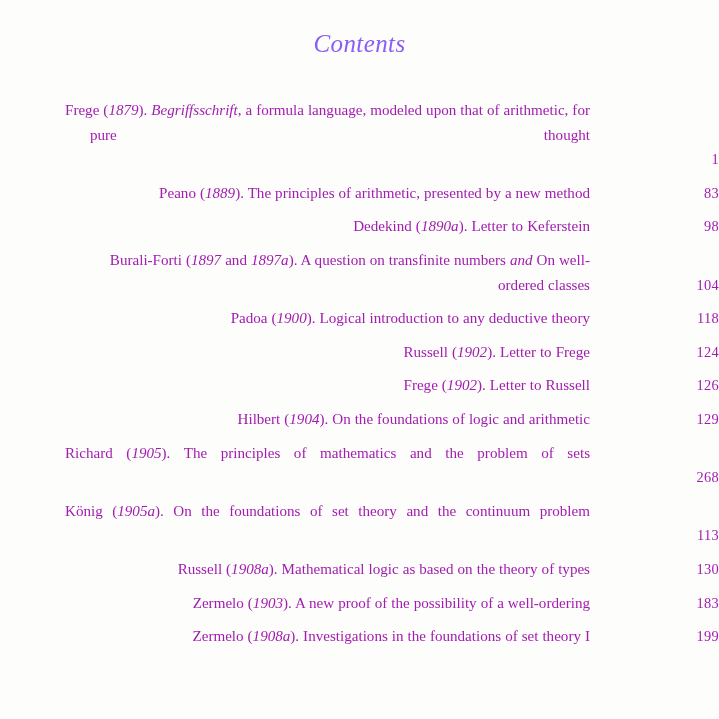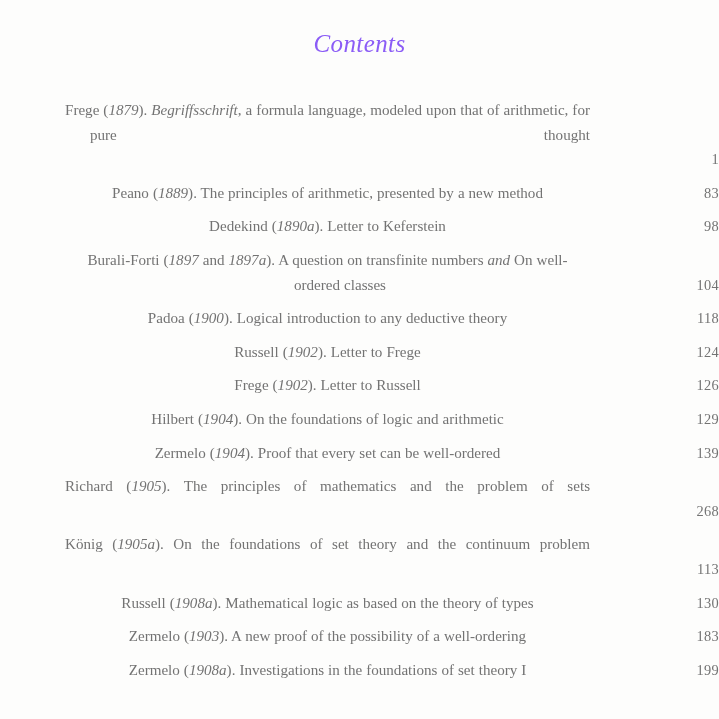--- a/index.html
+++ b/index.html
@@ -39,29 +39,29 @@
     margin-top: 40px;
     padding-left: 65px;
     padding-right: 79px; 
   }
 
   .entry {
     position: relative;
     margin-bottom: 9px;
     font-size: 15.1px;
     line-height: 24.6px;
-    color: #737373;
+    color: #a21caf;
   }
 
   
   .entry-text {
     width: 500px;
     padding-left: 25px;
     text-indent: -25px;
-    text-align: center;
+    text-align: right;
     word-spacing: 0.2px;
   }
   .entry-text.justify {
     text-align: justify;
   }
   .entry-text.justify:after {
     content: "";
     display: inline-block;
     width: 100%;
   }
@@ -120,24 +120,20 @@
         <div class="entry-page">124</div>
       </div>
       <div class="entry single">
         <div class="entry-text">Frege (<span class="yr">1902</span>). Letter to Russell</div>
         <div class="entry-page">126</div>
       </div>
       <div class="entry single">
         <div class="entry-text">Hilbert (<span class="yr">1904</span>). On the foundations of logic and arithmetic</div>
         <div class="entry-page">129</div>
       </div>
-      <div class="entry single">
-        <div class="entry-text">Zermelo (<span class="yr">1904</span>). Proof that every set can be well-ordered</div>
-        <div class="entry-page">139</div>
-      </div>
       <div class="entry">
         <div class="entry-text justify">Richard (<span class="yr">1905</span>). The principles of mathematics and the problem of sets</div>
         <div class="entry-page">268</div>
       </div>
       <div class="entry">
         <div class="entry-text justify">König (<span class="yr">1905a</span>). On the foundations of set theory and the continuum problem</div>
         <div class="entry-page">113</div>
       </div>
       <div class="entry single">
         <div class="entry-text">Russell (<span class="yr">1908a</span>). Mathematical logic as based on the theory of types</div>

